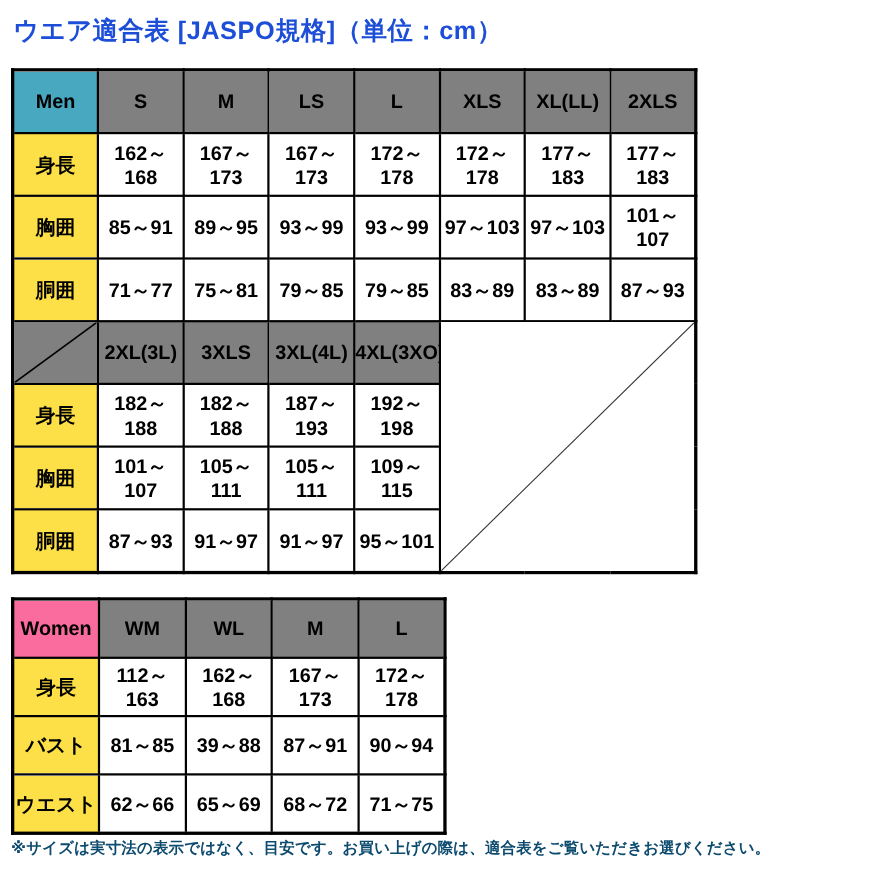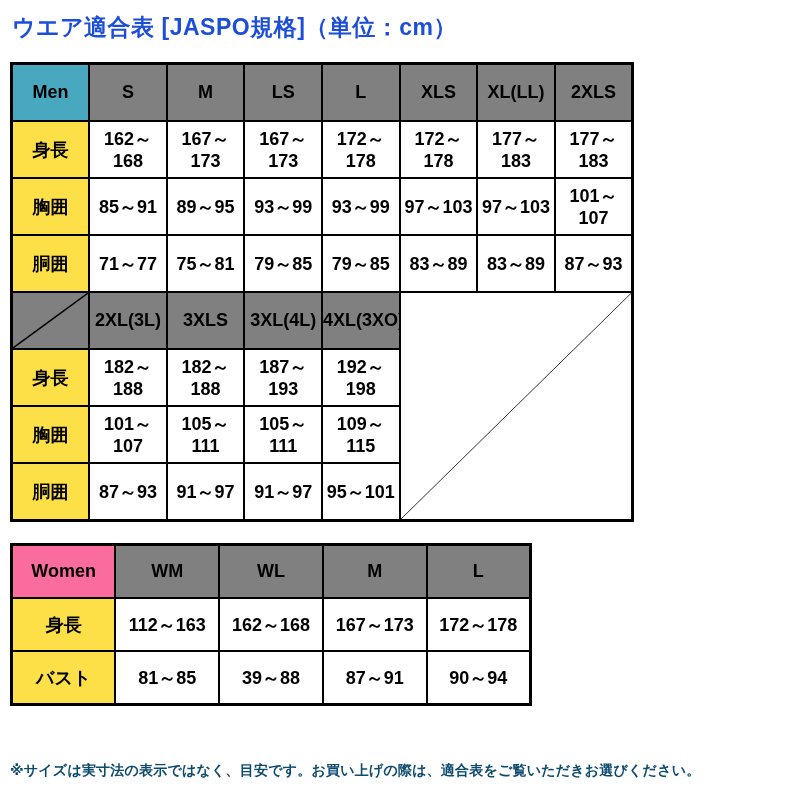--- a/index.html
+++ b/index.html
@@ -15,21 +15,21 @@
   table.size-table{
     border-collapse:collapse;table-layout:fixed;
     border:3px solid #000;position:absolute;
   }
   table.size-table td{
     border:2px solid #000;text-align:center;vertical-align:middle;
     font-weight:700;color:#000;padding:0;overflow:hidden;
   }
   table.men-table{left:10px;top:62px;width:624px;}
   table.men-table td{height:55px;font-size:18px;}
-  table.women-table{left:10px;top:543px;width:522px;}
+  table.women-table{left:10px;top:543px;width:396px;}
   table.women-table td{height:51px;font-size:18px;}
   td.hdr{background:#808080;color:#ffffff;font-size:19px;}
   td.corner-men{background:#47A8C0;color:#06131c;font-size:17px;}
   td.corner-women{background:#F96C9D;color:#10060a;font-size:17px;}
   td.rowlabel{background:#fde047;font-size:16.5px;}
   td.val{background:#ffffff;}
   td.slash-cell{background:#808080;position:relative;}
   td.diag-cell{background:#ffffff;position:relative;}
   .diag-svg{position:absolute;left:0;top:0;width:100%;height:100%;display:block;}
   .footer{
@@ -140,16 +140,23 @@
       <td class="val">167～173</td>
       <td class="val">172～178</td>
     </tr>
     <tr>
       <td class="rowlabel">バスト</td>
       <td class="val">81～85</td>
       <td class="val">39～88</td>
       <td class="val">87～91</td>
       <td class="val">90～94</td>
     </tr>
+    <tr>
+      <td class="rowlabel">ウエスト</td>
+      <td class="val">62～66</td>
+      <td class="val">65～69</td>
+      <td class="val">68～72</td>
+      <td class="val">71～75</td>
+    </tr>
   </tbody>
 </table>
 
 <p class="footer">※サイズは実寸法の表示ではなく、目安です。お買い上げの際は、適合表をご覧いただきお選びください。</p>
 
 </body></html>

